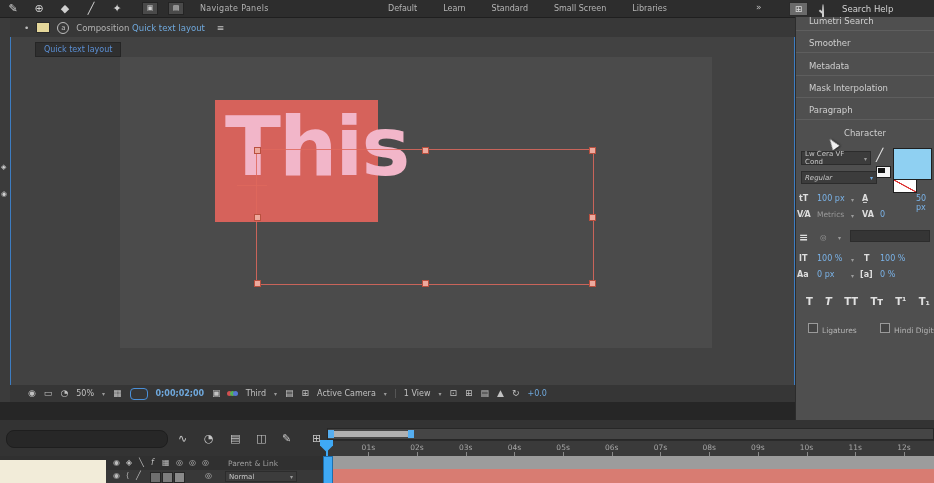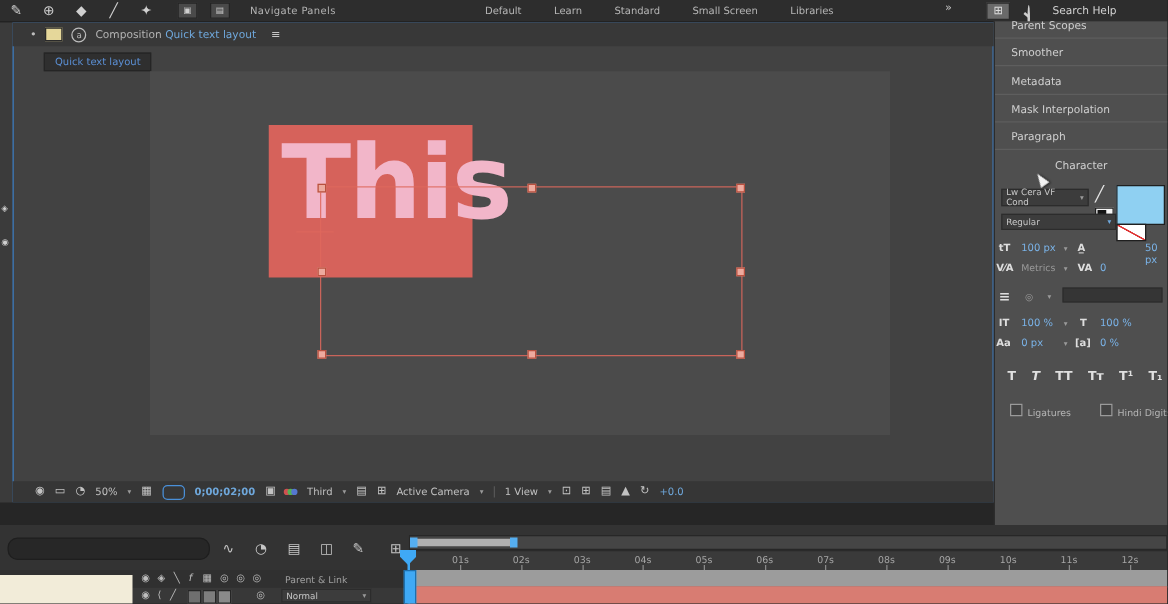--- a/index.html
+++ b/index.html
@@ -192,39 +192,39 @@
       <span class="icon">⊡</span>
       <span class="icon">⊞</span>
       <span class="icon">▤</span>
       <span class="icon">▲</span>
       <span class="icon">↻</span>
       <span class="ddtxt exposure">+0.0</span>
     </div>
   </div>
 
   <div class="abs rpanel">
-    <div class="prow" style="height:14px;">Parent Scopes</div>
+    <div class="prow" style="height:14px;">Lumetri Search</div>
     <div class="prow" style="height:22px;">Smoother</div>
     <div class="prow" style="height:23px;">Metadata</div>
     <div class="prow" style="height:22px;">Mask Interpolation</div>
     <div class="prow" style="height:22px;">Paragraph</div>
     <div class="prow" style="height:22px;border-bottom:none;padding-left:48px;">Character</div>
     <div class="cursor"></div>
 
   </div>
 
   <div class="abs select" style="left:801px;top:151px;width:70px;height:14px;">
     <span>Lw Cera VF Cond</span>
     <span class="dda">▾</span>
   </div>
   <div class="abs eyedrop">╱</div>
   <div class="abs fillswatch"></div>
   <div class="abs bwswatch"></div>
   <div class="abs noneswatch"></div>
-  <div class="abs select" style="left:801px;top:171px;width:92px;height:13px;">
+  <div class="abs select" style="left:801px;top:171px;width:76px;height:13px;font-style:italic;">
     <span>Regular</span>
     <span class="dda" style="color:#6fa8dc;">▾</span>
   </div>
 
   <span class="abs cicon" style="left:799px;top:194px;">tT</span>
   <span class="abs cval" style="left:817px;top:194px;">100 px</span>
   <span class="abs dda" style="left:851px;top:196px;">▾</span>
   <span class="abs cicon" style="left:862px;top:194px;">A̲</span>
   <span class="abs cval" style="left:916px;top:194px;">50 px</span>
 

